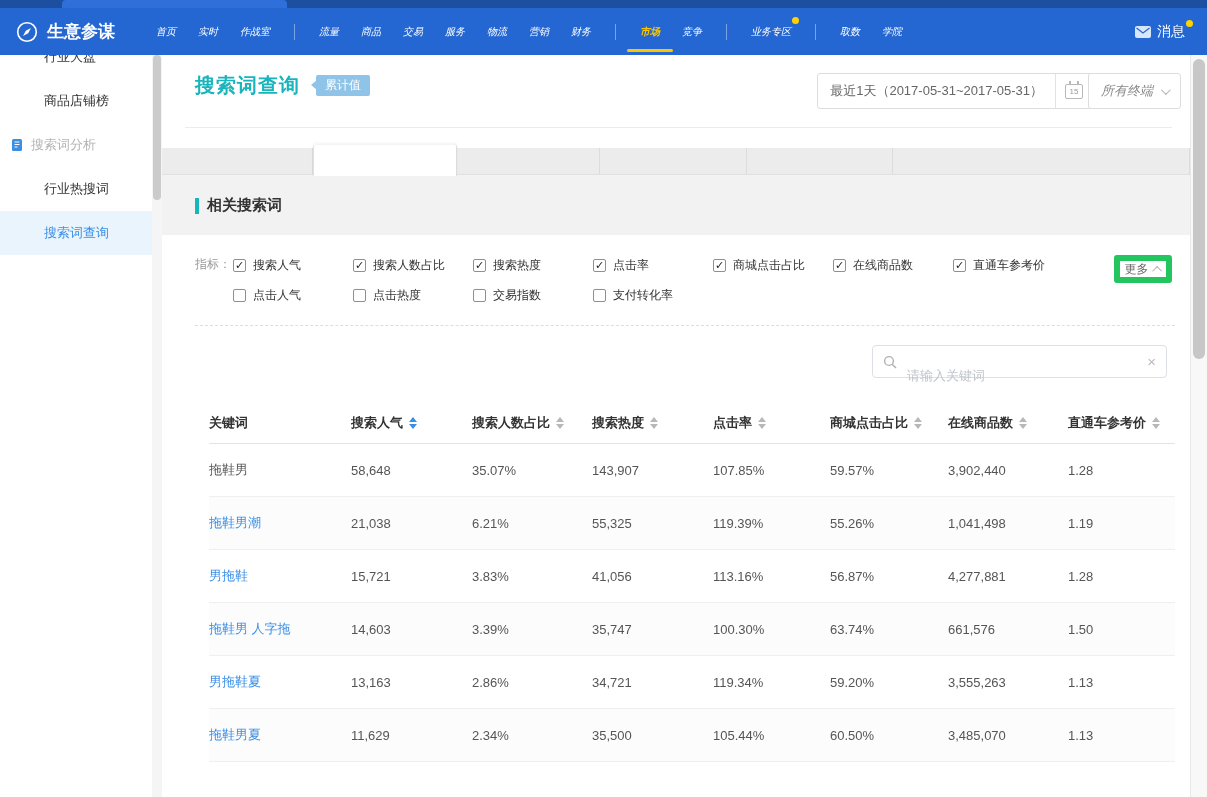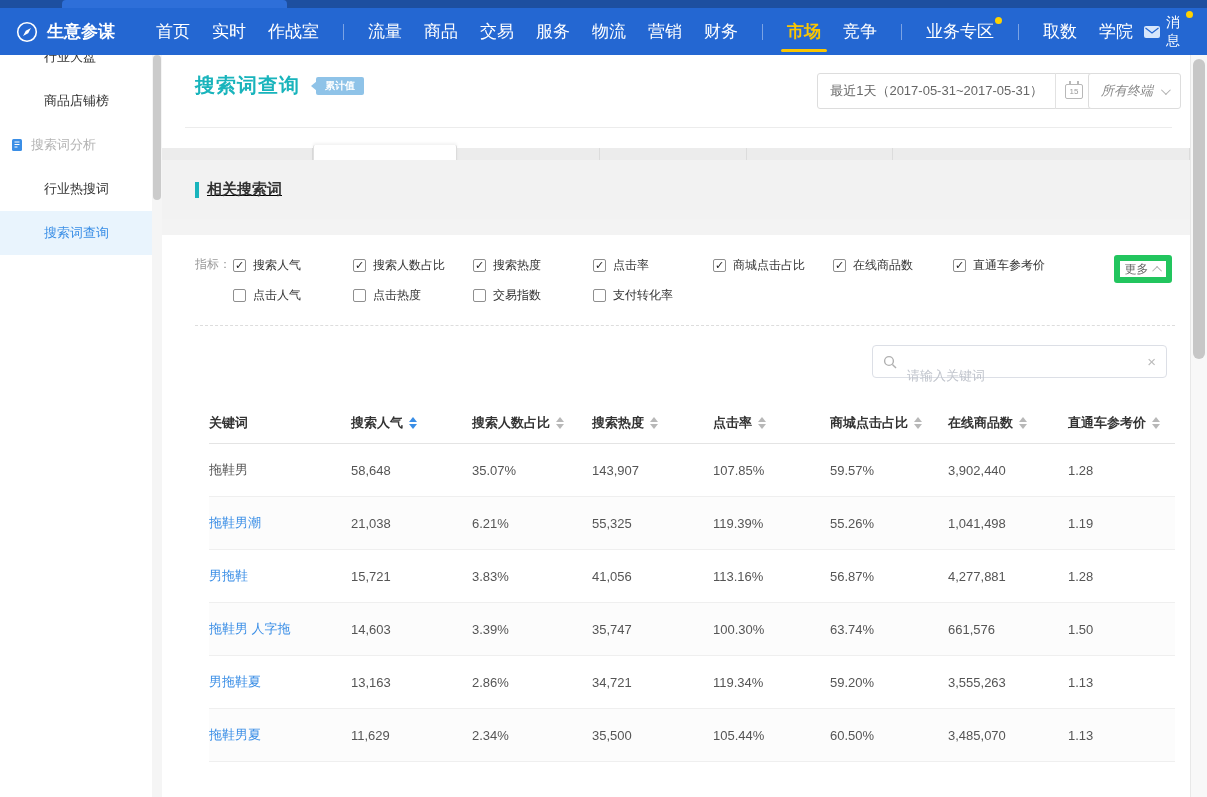--- a/index.html
+++ b/index.html
@@ -10,60 +10,60 @@
     -webkit-font-smoothing:antialiased;
   }
   
   .topstrip{position:absolute;top:0;left:0;width:1207px;height:8px;background:#1d4fa0;z-index:60;}
   .topstrip .tabseg{position:absolute;left:62px;top:0;width:225px;height:8px;background:#2e6fd9;border-radius:4px 4px 0 0;}
   
   .navbar{position:absolute;top:8px;left:0;width:1207px;height:47px;background:var(--nav-blue,#2467d2);
     display:flex;align-items:center;color:#fff;z-index:50;padding:0 16px;}
   .brand{display:flex;align-items:center;gap:9px;font-size:17px;font-weight:bold;margin-right:30px;white-space:nowrap;}
   .nav-menu{display:flex;align-items:center;height:47px;}
-  .nav-item{font-size:17px;margin:0 11px;position:relative;height:47px;line-height:47px;cursor:pointer;white-space:nowrap;}
+  .nav-item{font-size:10px;margin:0 11px;position:relative;height:47px;line-height:47px;cursor:pointer;white-space:nowrap;font-style:italic;}
   .nav-item.active{color:var(--nav-active,#fbc600);font-weight:bold;}
   .nav-item.active::after{content:"";position:absolute;left:50%;transform:translateX(-50%);bottom:3px;width:46px;height:3px;background:var(--nav-active,#fbc600);border-radius:2px;}
   .nav-divider{width:1px;height:16px;background:rgba(255,255,255,.4);margin:0 13px;display:inline-block;}
   .nav-dot{position:absolute;top:9px;right:-8px;width:7px;height:7px;border-radius:50%;background:#ffd200;}
   .msg{margin-left:auto;display:flex;align-items:center;gap:6px;font-size:14px;position:relative;cursor:pointer;padding-right:6px;}
   .msg .nav-dot{top:-3px;right:-2px;}
   
   .sidebar{position:absolute;top:0;left:0;width:152px;height:797px;background:#fff;padding-top:35px;z-index:5;}
   .side-item{height:44px;line-height:44px;padding-left:44px;font-size:13px;color:#333;cursor:pointer;white-space:nowrap;}
   .side-item.muted{color:#b3b3b3;padding-left:10px;display:flex;align-items:center;gap:7px;}
   .side-item.active{background:#e9f4fd;color:var(--link-blue,#3a8ee6);}
   .side-ico{display:inline-flex;align-items:center;}
   .side-scroll{position:absolute;top:0;left:152px;width:10px;height:797px;background:#f5f5f5;z-index:4;}
   .side-scroll .thumb{position:absolute;top:55px;left:1px;width:8px;height:145px;background:#cbcbcb;border-radius:4px;}
   
   .main{position:absolute;top:55px;left:162px;width:1028px;height:742px;background:#f3f3f3;}
   .head-card{position:absolute;top:0;left:0;width:1028px;height:93px;background:#fff;}
   .head-card::after{content:"";position:absolute;left:23px;right:18px;top:72px;height:1px;background:#ececec;}
   .page-title{position:absolute;left:33px;top:17px;font-size:20px;font-weight:bold;color:var(--title-teal,#19b4bc);letter-spacing:1px;display:flex;align-items:center;}
-  .cum-badge{margin-left:16px;position:relative;background:var(--badge-blue,#8fc3e8);color:#fff;font-size:10px;font-weight:bold;letter-spacing:0;padding:3px 9px;border-radius:2px;line-height:1.2;}
+  .cum-badge{margin-left:16px;position:relative;background:var(--badge-blue,#8fc3e8);color:#fff;font-size:12px;font-weight:normal;letter-spacing:0;padding:3px 9px;border-radius:2px;line-height:1.2;}
   .cum-badge::before{content:"";position:absolute;left:-5px;top:50%;transform:translateY(-50%);
     border-top:5px solid transparent;border-bottom:5px solid transparent;border-right:6px solid var(--badge-blue,#8fc3e8);}
   .datebox{position:absolute;top:18px;right:97px;height:36px;border:1px solid #ddd;border-radius:3px;background:#fff;display:flex;align-items:center;font-size:13px;color:#666;cursor:pointer;}
   .datebox .dtext{padding:0 12px;white-space:nowrap;}
   .datebox .dsep{width:1px;height:36px;background:#e2e2e2;}
   .cal{margin:0 9px;width:18px;height:15px;border:1px solid #b8b8b8;border-radius:2px;position:relative;font-size:8px;color:#999;display:flex;align-items:center;justify-content:center;}
   .cal::before,.cal::after{content:"";position:absolute;top:-4px;width:2px;height:4px;background:#b8b8b8;}
   .cal::before{left:3px;} .cal::after{right:3px;}
   .terminal{position:absolute;top:18px;right:9px;height:36px;border:1px solid #ddd;border-radius:3px;background:#fff;
     display:flex;align-items:center;gap:8px;padding:0 12px;font-size:13px;color:#888;cursor:pointer;font-style:italic;}
   .chev{width:7px;height:7px;border-right:1.5px solid #b0b0b0;border-bottom:1.5px solid #b0b0b0;display:inline-block;}
   .chev.down{transform:rotate(45deg) translateY(-2px);}
   .chev.up{transform:rotate(-135deg) translateY(-2px);}
   
   .tabs{position:absolute;top:93px;left:0;width:1028px;height:27px;background:#ececec;border-bottom:1px solid #e0e0e0;display:flex;}
   .tab{height:27px;border-right:1px solid #dcdcdc;cursor:pointer;}
   .tab.active{background:#fff;margin-top:-3px;height:31px;border-left:1px solid #e0e0e0;border-radius:2px 2px 0 0;box-shadow:0 -2px 3px rgba(0,0,0,.05);}
   
-  .section-head{position:absolute;top:105px;left:0;width:1028px;height:59px;background:#f2f2f2;display:flex;align-items:center;text-decoration:underline;}
+  .section-head{position:absolute;top:121px;left:0;width:1028px;height:59px;background:#f2f2f2;display:flex;align-items:center;}
   .section-title{margin-left:33px;font-size:15px;font-weight:bold;color:#333;display:flex;align-items:center;}
   .section-title::before{content:"";width:4px;height:16px;background:var(--title-teal,#19b4bc);margin-right:8px;display:inline-block;}
   
   .panel{position:absolute;top:180px;left:0;width:1028px;height:562px;background:#fff;overflow:hidden;}
   .filters{position:absolute;top:22px;left:33px;display:flex;font-size:12px;color:#999;}
   .f-tag{width:38px;line-height:15px;}
   .f-rows{display:flex;flex-direction:column;gap:13px;}
   .f-row{display:flex;}
   .f-item{width:120px;display:flex;align-items:center;gap:7px;cursor:pointer;color:#333;}
   .cb{width:13px;height:13px;border:1px solid #8f8f8f;border-radius:2px;background:#fff;display:inline-flex;align-items:center;justify-content:center;font-size:11px;font-weight:bold;color:#222;line-height:1;flex:none;}

